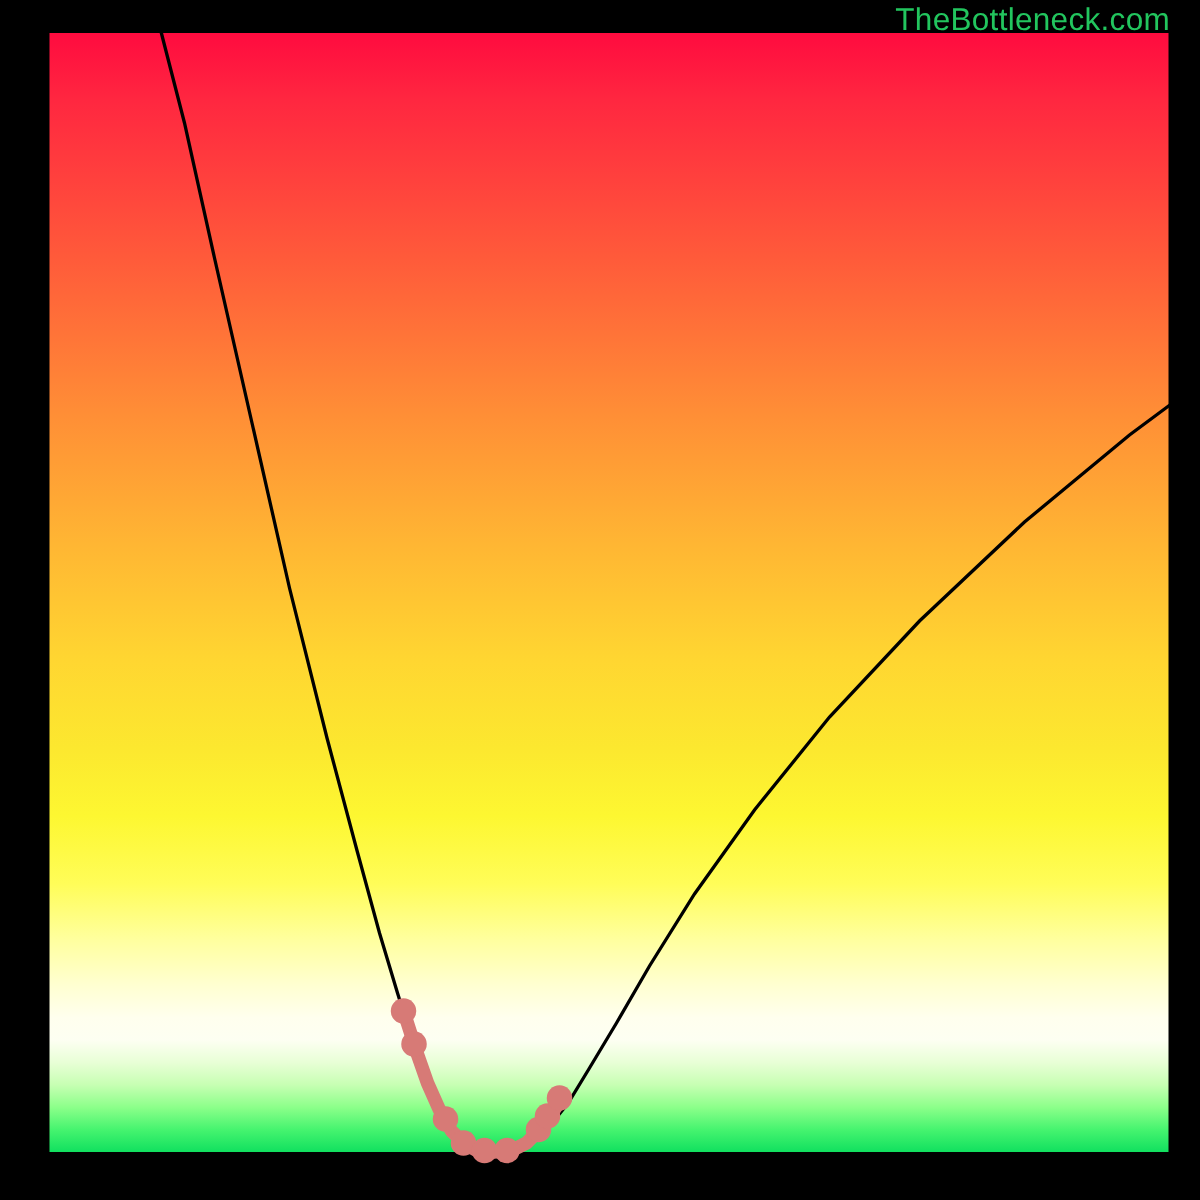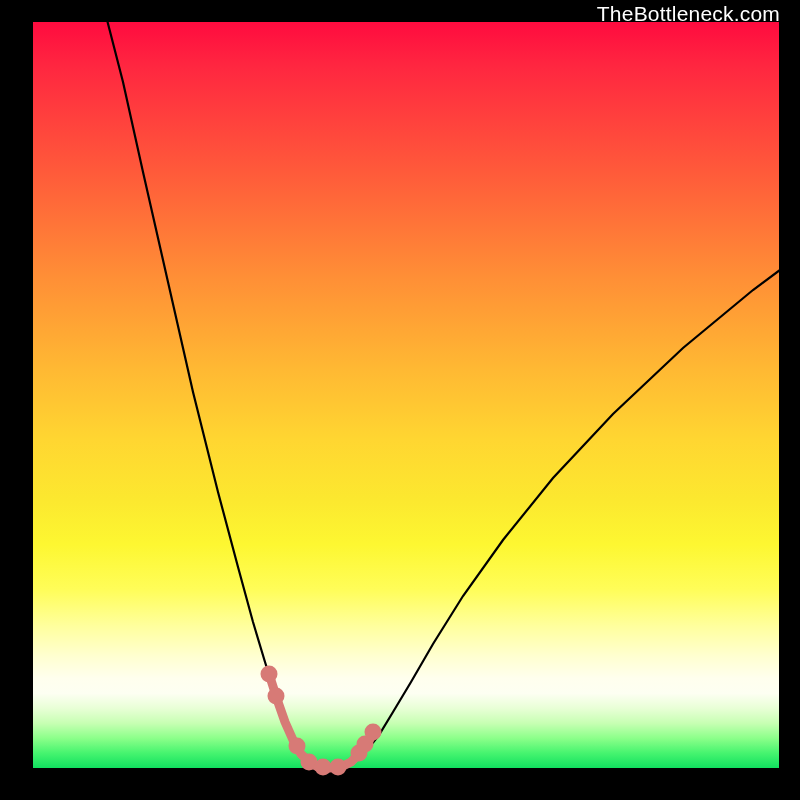--- a/index.html
+++ b/index.html
@@ -44,21 +44,21 @@
       #c7ffb3 94%,
       #8cff8a 96%,
       #46f46f 98%,
       #11e05f 100%
     );
   }
   .watermark {
     position: absolute;
     top: 2px;
     right: 20px;
-    color: #ffffff;
+    color: #22c55e;
     font-size: 21px;
     font-weight: 500;
     letter-spacing: 0.2px;
     user-select: none;
   }
   svg.curve {
     position: absolute;
     left: 0;
     top: 0;
     width: 746px;

